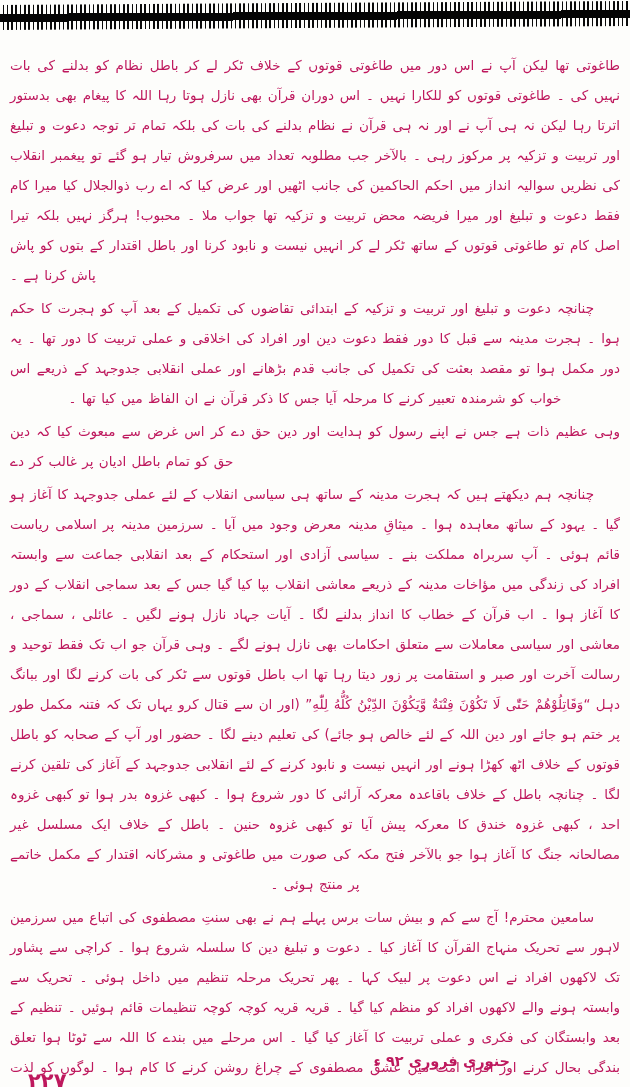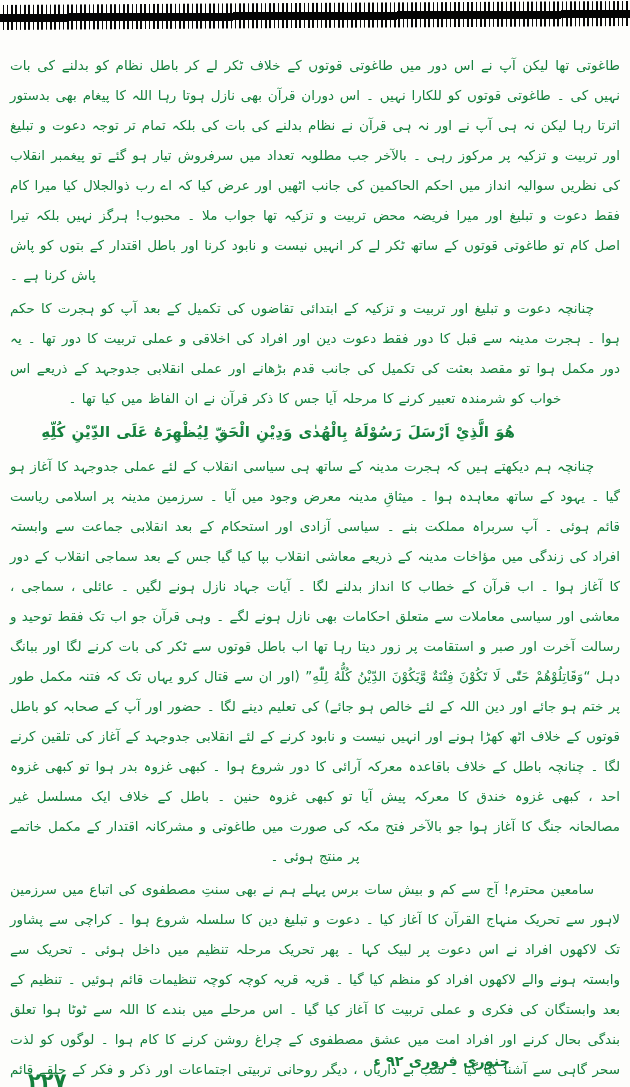--- a/index.html
+++ b/index.html
@@ -9,21 +9,21 @@
   }
   .page {
     position: relative;
     width: 630px;
     height: 1087px;
     margin: 0 auto;
     background: #fdfdfb;
     overflow: hidden;
     direction: rtl;
     font-family: "DejaVu Sans", sans-serif;
-    color: #15803d;
+    color: #be185d;
   }
   
   .ornament {
     position: absolute;
     top: 3px;
     left: -6px;
     right: -6px;
     height: 25px;
     transform: rotate(-0.35deg);
     background:
@@ -92,22 +92,22 @@
 <div class="page">
 
   <div class="ornament"></div>
 
   <div class="body-text">
 
     <p class="para last-left">طاغوتی تھا لیکن آپ نے اس دور میں طاغوتی قوتوں کے خلاف ٹکر لے کر باطل نظام کو بدلنے کی بات نہیں کی ۔ طاغوتی قوتوں کو للکارا نہیں ۔ اس دوران قرآن بھی نازل ہوتا رہا اللہ کا پیغام بھی بدستور اترتا رہا لیکن نہ ہی آپ نے اور نہ ہی قرآن نے نظام بدلنے کی بات کی بلکہ تمام تر توجہ دعوت و تبلیغ اور تربیت و تزکیہ پر مرکوز رہی ۔ بالآخر جب مطلوبہ تعداد میں سرفروش تیار ہو گئے تو پیغمبر انقلاب کی نظریں سوالیہ انداز میں احکم الحاکمین کی جانب اٹھیں اور عرض کیا کہ اے رب ذوالجلال کیا میرا کام فقط دعوت و تبلیغ اور میرا فریضہ محض تربیت و تزکیہ تھا جواب ملا ۔ محبوب! ہرگز نہیں بلکہ تیرا اصل کام تو طاغوتی قوتوں کے ساتھ ٹکر لے کر انہیں نیست و نابود کرنا اور باطل اقتدار کے بتوں کو پاش پاش کرنا ہے ۔</p>
 
     <p class="para indent last-center">چنانچہ دعوت و تبلیغ اور تربیت و تزکیہ کے ابتدائی تقاضوں کی تکمیل کے بعد آپ کو ہجرت کا حکم ہوا ۔ ہجرت مدینہ سے قبل کا دور فقط دعوت دین اور افراد کی اخلاقی و عملی تربیت کا دور تھا ۔ یہ دور مکمل ہوا تو مقصد بعثت کی تکمیل کی جانب قدم بڑھانے اور عملی انقلابی جدوجہد کے ذریعے اس خواب کو شرمندہ تعبیر کرنے کا مرحلہ آیا جس کا ذکر قرآن نے ان الفاظ میں کیا تھا ۔</p>
 
-    <div class="verse">هُوَ الَّذِيْ اَرْسَلَ رَسُوْلَهُ بِالْهُدٰى وَدِيْنِ الْحَقِّ لِيُظْهِرَهُ عَلَى الدِّيْنِ كُلِّهِ</div>
 
+    <p class="para last-left">وہی عظیم ذات ہے جس نے اپنے رسول کو ہدایت اور دین حق دے کر اس غرض سے مبعوث کیا کہ دین حق کو تمام باطل ادیان پر غالب کر دے</p>
 
     <p class="para indent last-center">چنانچہ ہم دیکھتے ہیں کہ ہجرت مدینہ کے ساتھ ہی سیاسی انقلاب کے لئے عملی جدوجہد کا آغاز ہو گیا ۔ یہود کے ساتھ معاہدہ ہوا ۔ میثاقِ مدینہ معرض وجود میں آیا ۔ سرزمین مدینہ پر اسلامی ریاست قائم ہوئی ۔ آپ سربراہ مملکت بنے ۔ سیاسی آزادی اور استحکام کے بعد انقلابی جماعت سے وابستہ افراد کی زندگی میں مؤاخات مدینہ کے ذریعے معاشی انقلاب بپا کیا گیا جس کے بعد سماجی انقلاب کے دور کا آغاز ہوا ۔ اب قرآن کے خطاب کا انداز بدلنے لگا ۔ آیات جہاد نازل ہونے لگیں ۔ عائلی ، سماجی ، معاشی اور سیاسی معاملات سے متعلق احکامات بھی نازل ہونے لگے ۔ وہی قرآن جو اب تک فقط توحید و رسالت آخرت اور صبر و استقامت پر زور دیتا رہا تھا اب باطل قوتوں سے ٹکر کی بات کرنے لگا اور ببانگ دہل “وَقَاتِلُوْهُمْ حَتّٰى لَا تَكُوْنَ فِتْنَةٌ وَّيَكُوْنَ الدِّيْنُ كُلُّهُ لِلّٰهِ” (اور ان سے قتال کرو یہاں تک کہ فتنہ مکمل طور پر ختم ہو جائے اور دین اللہ کے لئے خالص ہو جائے) کی تعلیم دینے لگا ۔ حضور اور آپ کے صحابہ کو باطل قوتوں کے خلاف اٹھ کھڑا ہونے اور انہیں نیست و نابود کرنے کے لئے انقلابی جدوجہد کے آغاز کی تلقین کرنے لگا ۔ چنانچہ باطل کے خلاف باقاعدہ معرکہ آرائی کا دور شروع ہوا ۔ کبھی غزوہ بدر ہوا تو کبھی غزوہ احد ، کبھی غزوہ خندق کا معرکہ پیش آیا تو کبھی غزوہ حنین ۔ باطل کے خلاف ایک مسلسل غیر مصالحانہ جنگ کا آغاز ہوا جو بالآخر فتح مکہ کی صورت میں طاغوتی و مشرکانہ اقتدار کے مکمل خاتمے پر منتج ہوئی ۔</p>
 
 
     <p class="para indent last-justify">سامعین محترم! آج سے کم و بیش سات برس پہلے ہم نے بھی سنتِ مصطفوی کی اتباع میں سرزمین لاہور سے تحریک منہاج القرآن کا آغاز کیا ۔ دعوت و تبلیغ دین کا سلسلہ شروع ہوا ۔ کراچی سے پشاور تک لاکھوں افراد نے اس دعوت پر لبیک کہا ۔ پھر تحریک مرحلہ تنظیم میں داخل ہوئی ۔ تحریک سے وابستہ ہونے والے لاکھوں افراد کو منظم کیا گیا ۔ قریہ قریہ کوچہ کوچہ تنظیمات قائم ہوئیں ۔ تنظیم کے بعد وابستگان کی فکری و عملی تربیت کا آغاز کیا گیا ۔ اس مرحلے میں بندے کا اللہ سے ٹوٹا ہوا تعلق بندگی بحال کرنے اور افراد امت میں عشق مصطفوی کے چراغ روشن کرنے کا کام ہوا ۔ لوگوں کو لذت سحر گاہی سے آشنا کیا گیا ۔ شب بے داریاں ، دیگر روحانی تربیتی اجتماعات اور ذکر و فکر کے حلقے قائم ہوئے دروس قرآن ، دروس</p>
 
   </div>
 
   <div class="footer">
     <span class="issue">جنوری فروری ۹۲ ء</span>

